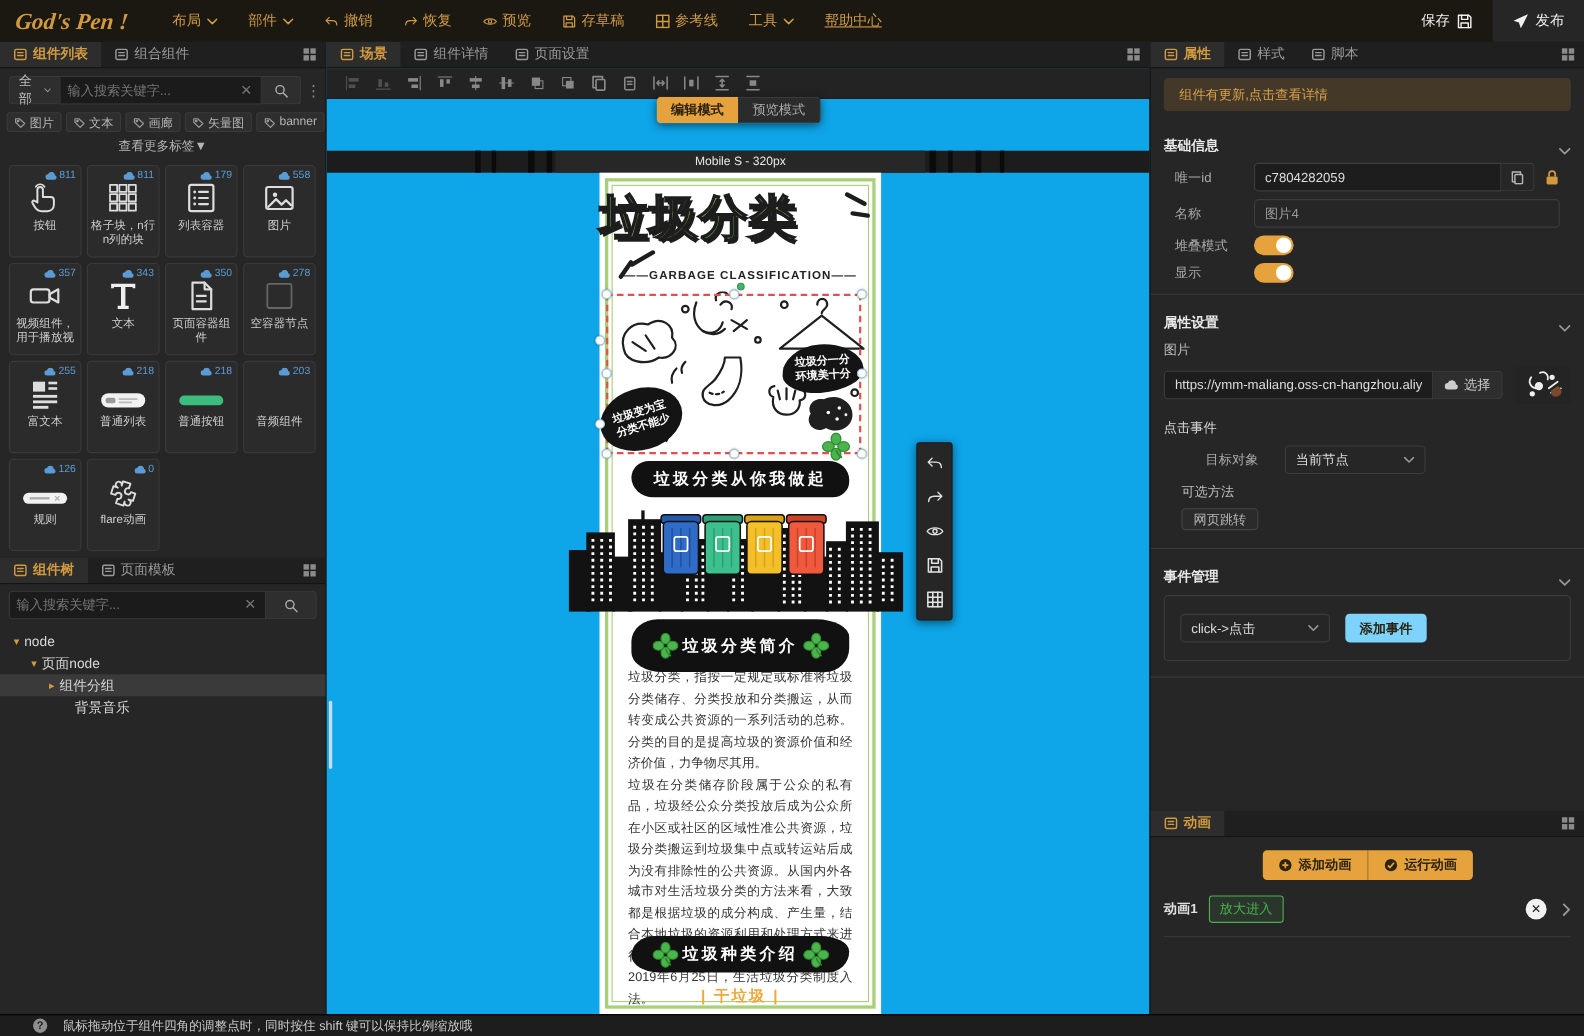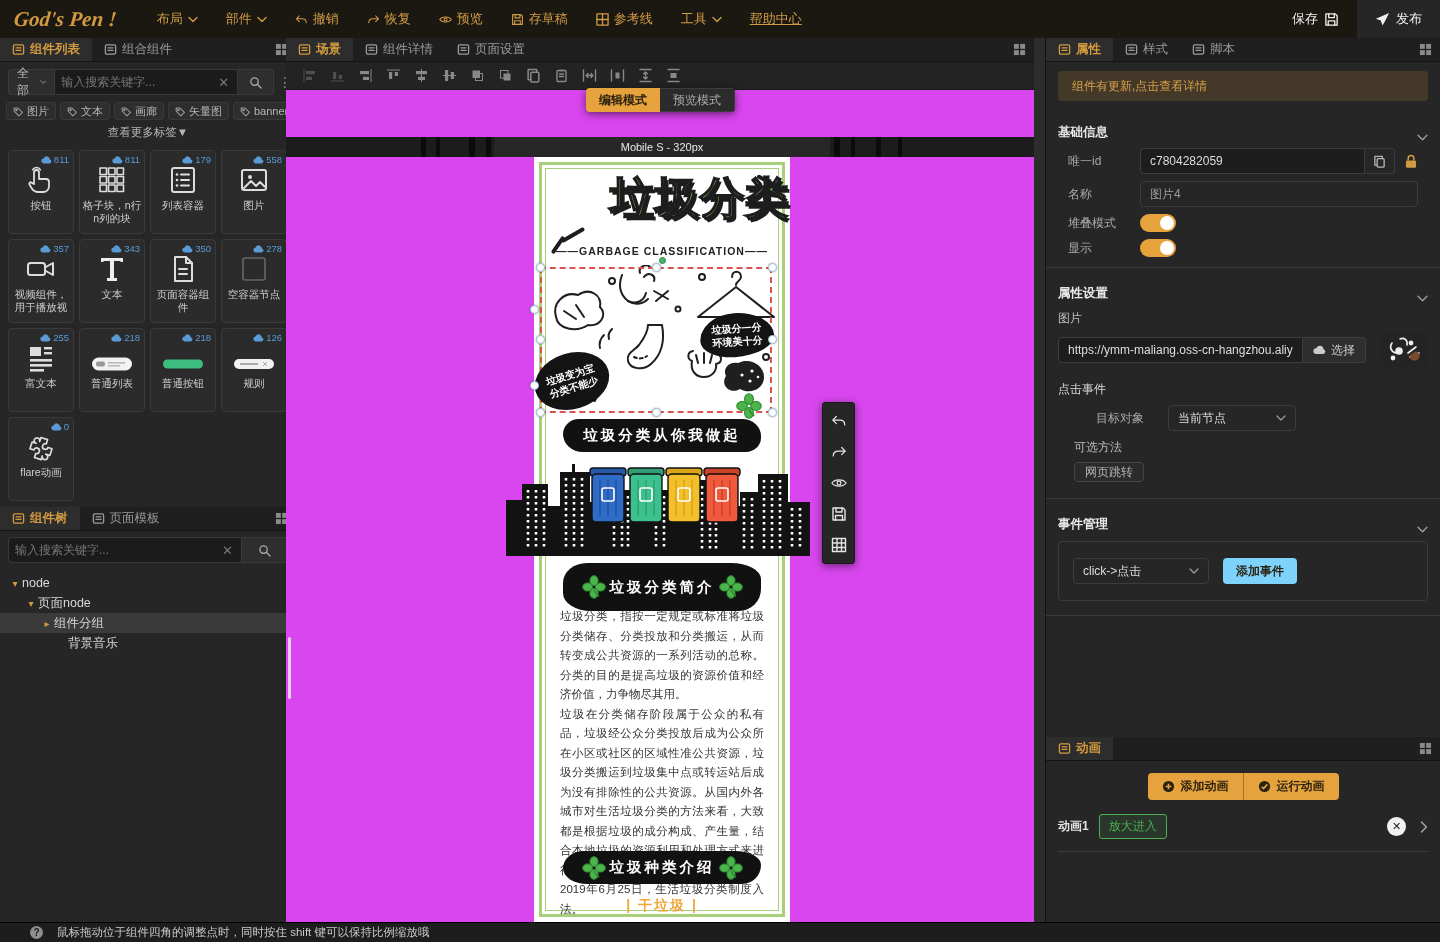--- a/index.html
+++ b/index.html
@@ -20,21 +20,21 @@
   .menu-item.underline span.lbl { text-decoration:underline; }
   .topbar-right { margin-left:auto; display:flex; align-items:center; height:38px; }
   .tb-btn { display:flex; align-items:center; gap:6px; color:#f0f0f0; font-size:13px; padding:0 18px;
     height:38px; cursor:pointer; }
   .tb-btn .ic { width:15px; height:15px; color:#f0f0f0; }
   .tb-publish { background:#262626; }
 
   
   .left-panel  { position:absolute; left:0; top:38px; width:297px; height:884px; background:#262626;
     border-right:1px solid #111; overflow:hidden; }
-  .canvas-area { position:absolute; left:286px; top:38px; width:748px; height:884px; background:#d946ef; }
+  .canvas-area { position:absolute; left:297px; top:38px; width:748px; height:884px; background:#0ea5e9; }
   .right-panel { position:absolute; left:1045px; top:38px; width:395px; height:884px; background:#262626;
     border-left:1px solid #111; }
 
   
   .tabbar { height:24px; background:#1f1f1f; display:flex; align-items:stretch; border-bottom:1px solid #141414; }
   .tab { display:flex; align-items:center; gap:5px; padding:0 12px; font-size:12.5px; color:#9a9a9a; cursor:pointer; }
   .tab .ic { width:13px; height:13px; color:#9a9a9a; }
   .tab.active { background:#2d2d2d; color:#d19a3f; font-weight:bold; }
   .tab.active .ic { color:#d19a3f; }
   .tabbar .grid4 { margin-left:auto; align-self:center; width:13px; height:13px; color:#8a8a8a; margin-right:8px; cursor:pointer; }
@@ -96,21 +96,21 @@
 
   .float-tb { position:absolute; left:536px; top:312px; width:33px; background:#262626; border:1px solid #1a1a1a;
     border-radius:3px; box-shadow:0 2px 8px rgba(0,0,0,.5); display:flex; flex-direction:column; align-items:center;
     padding:10px 0; gap:15px; z-index:25; }
   .float-tb .ic { width:16px; height:16px; color:#e3e3e3; cursor:pointer; }
 
   
   .phone { position:absolute; left:248px; top:67px; width:256px; height:765px; background:#fff; color:#222; }
   .frame-outer { position:absolute; inset:5px; border:3px solid #a8d07a; pointer-events:none; }
   .frame-inner { position:absolute; inset:11px; border:1px solid #a8d07a; pointer-events:none; }
-  .m-title { position:absolute; left:0; top:12px; width:100%; text-align:right; font-size:44px; font-weight:900;
+  .m-title { position:absolute; left:0; top:12px; width:100%; text-align:left; font-size:44px; font-weight:900;
     letter-spacing:1px; color:#7fc34f; -webkit-text-stroke:1.6px #1d1d1d; text-shadow:2.5px 2.5px 0 #1d1d1d; white-space:nowrap; }
   .deco { position:absolute; background:#1d1d1d; border-radius:2px; }
   .m-sub { position:absolute; left:0; top:88px; width:100%; text-align:center; font-size:10.5px; font-weight:bold;
     letter-spacing:1px; color:#222; }
   .center-dot { position:absolute; left:50%; top:100px; width:7px; height:7px; margin-left:-3px; border-radius:50%;
     background:#44b46a; border:1px solid #2f8f50; }
   .doodle { position:absolute; left:8px; top:108px; width:238px; height:150px; }
   .sel-box { position:absolute; left:6px; top:110px; width:232px; height:146px; border:2px dashed #e05050; pointer-events:none; }
   .handle { position:absolute; width:9px; height:9px; border-radius:50%; background:#fdfdfd; border:1px solid #9fc3dd;
     box-shadow:0 0 2px rgba(0,0,0,.4); z-index:6; }
@@ -616,20 +616,34 @@
         </div>
       <div class="card-label">普通按钮</div>
     </div>
     <div class="card">
       <span class="badge">
           <span class="ic">
             <svg viewBox="0 0 16 11">
               <path d="M4.3 10.5a3.6 3.6 0 0 1-.4-7.2A4.7 4.7 0 0 1 13 4.6a3 3 0 0 1-.6 5.9z" fill="currentColor"></path>
             </svg>
           </span>
+          <span>203</span>
+        </span>
+      <div class="card-ic">
+          <span class="ic"></span>
+        </div>
+      <div class="card-label">音频组件</div>
+    </div>
+    <div class="card">
+      <span class="badge">
+          <span class="ic">
+            <svg viewBox="0 0 16 11">
+              <path d="M4.3 10.5a3.6 3.6 0 0 1-.4-7.2A4.7 4.7 0 0 1 13 4.6a3 3 0 0 1-.6 5.9z" fill="currentColor"></path>
+            </svg>
+          </span>
           <span>126</span>
         </span>
       <div class="card-ic">
           <span class="ic wide">
             <svg viewBox="0 0 42 18">
               <rect x="1" y="4" width="40" height="10" rx="5" fill="#f2f2f2"></rect>
               <rect x="7" y="8" width="18" height="2" fill="#aaa"></rect>
               <path d="M30 7l4 4M34 7l-4 4" stroke="#aaa"></path>
             </svg>
           </span>

